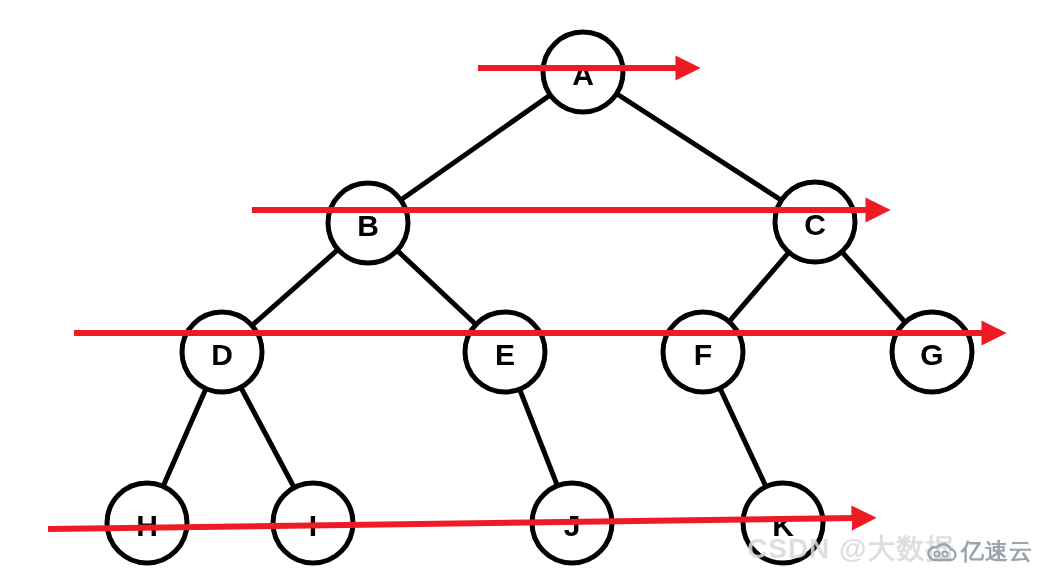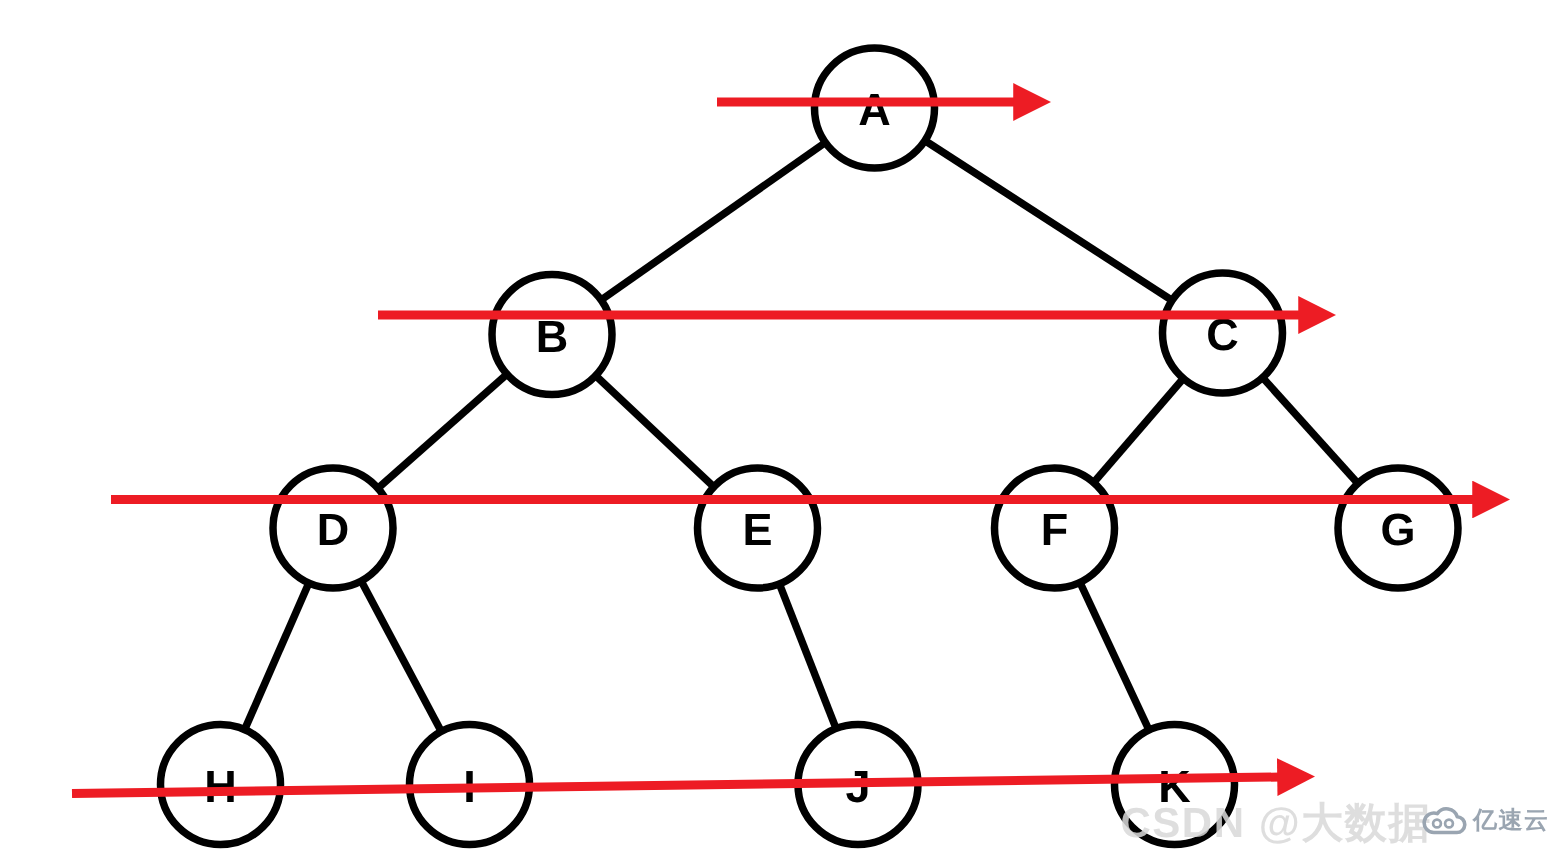--- a/index.html
+++ b/index.html
@@ -61,21 +61,21 @@
   .brand-logo {
     position: absolute;
     right: 8px;
     top: 536px;
     display: flex;
     align-items: center;
     gap: 4px;
     z-index: 4;
   }
   .brand-logo-text {
-    font-size: 16px;
+    font-size: 23px;
     font-weight: 600;
     color: #9aa5b1;
     letter-spacing: 1px;
   }
 </style>
 </head>
 <body>
 
 <div id="canvas">
 

